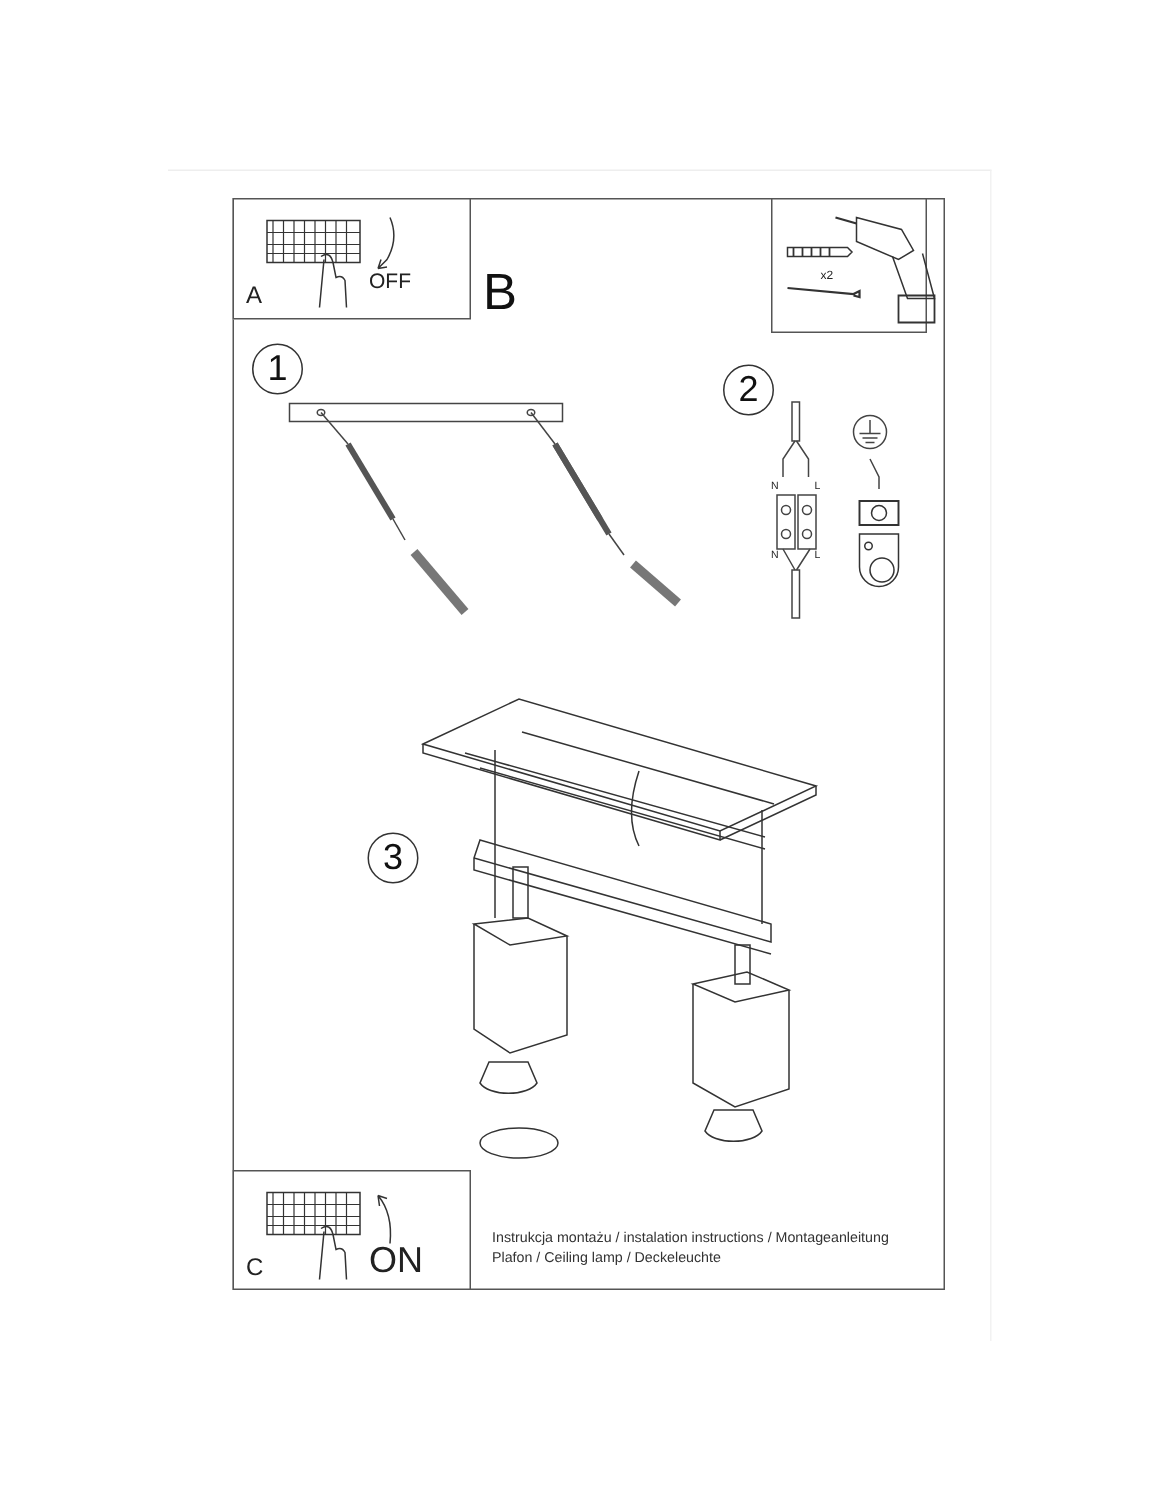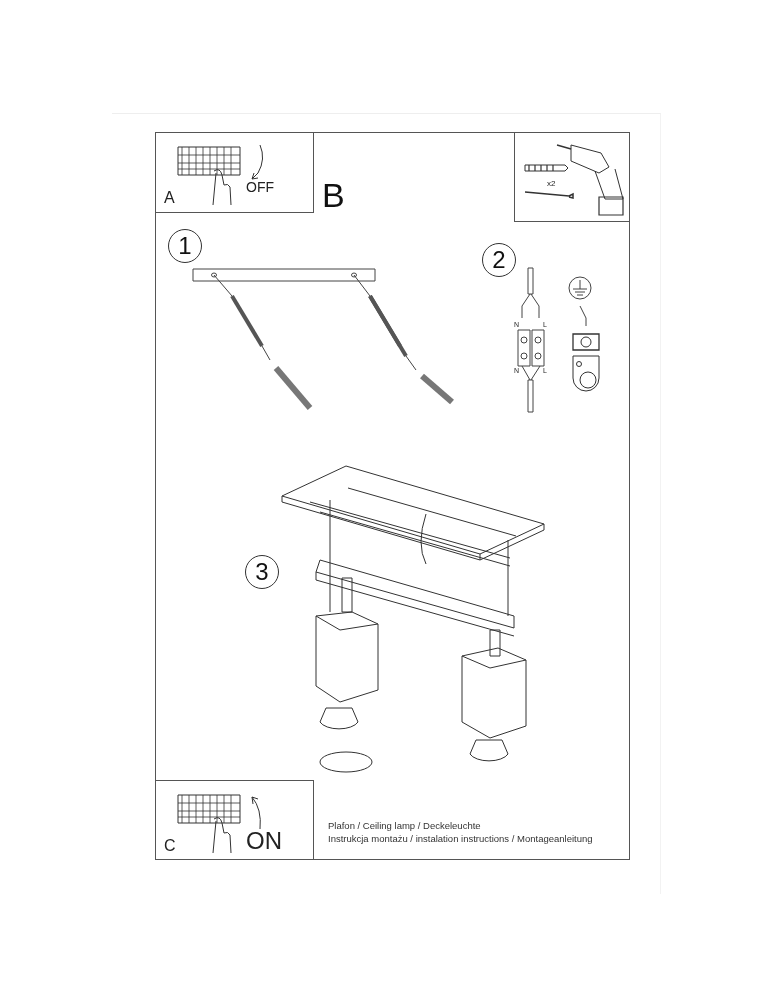--- a/index.html
+++ b/index.html
@@ -1,21 +1,21 @@
 <!DOCTYPE html>
 <html><head>
 <meta charset="utf-8">
 <style>
   html,body{margin:0;padding:0;background:#fff;}
   body{width:774px;height:1000px;position:relative;overflow:hidden;font-family:"Liberation Sans",sans-serif;color:#222;}
   .page-sheet{position:absolute;left:112px;top:113px;width:548px;height:780px;border-top:1px solid #eee;border-right:1px solid #f2f2f2;}
   .frame{position:absolute;left:155px;top:132px;width:475px;height:728px;border:1.5px solid #555;box-sizing:border-box;}
   .box{position:absolute;border:1.5px solid #555;box-sizing:border-box;background:#fff;}
   .boxA{left:155px;top:132px;width:159px;height:81px;}
-  .boxTool{left:514px;top:132px;width:116px;height:90px;}
+  .boxTool{left:514px;top:132px;width:104px;height:90px;}
   .boxC{left:155px;top:780px;width:159px;height:80px;}
   .lbl{position:absolute;font-size:16px;color:#222;}
   .big{position:absolute;font-size:34px;color:#111;}
   .circnum{position:absolute;width:32px;height:32px;border:1.3px solid #333;border-radius:50%;font-size:24px;line-height:32px;text-align:center;color:#111;box-sizing:content-box;}
   .caption{position:absolute;left:328px;top:819px;font-size:9.5px;line-height:13px;color:#333;}
   svg{position:absolute;overflow:visible;}
   svg *{vector-effect:non-scaling-stroke;}
 </style>
 </head>
 <body>
@@ -133,15 +133,15 @@
       <path d="M4 14 h62 M4 22 h62 M4 28 h62"></path>
     </g>
     <path d="M40 30 q6 -4 8 4 l2 10 q4 -2 6 2 l1 18 M42 32 l-3 32" fill="none" stroke="#333" stroke-width="1"></path>
     <path d="M86 40 q2 -20 -8 -32 m0 0 l1 7 m-1 -7 l6 2" fill="none" stroke="#333" stroke-width="1"></path>
   </svg>
   <span class="lbl" style="left:8px;top:56px;">C</span>
   <span class="lbl" style="left:90px;top:46px;font-size:24px;">ON</span>
 </div>
 
 <div class="caption">
+  <div>Instrukcja montażu / instalation instructions / Montageanleitung</div>
   <div>Plafon / Ceiling lamp / Deckeleuchte</div>
-  <div>Instrukcja montażu / instalation instructions / Montageanleitung</div>
 </div>
 
 </body></html>

